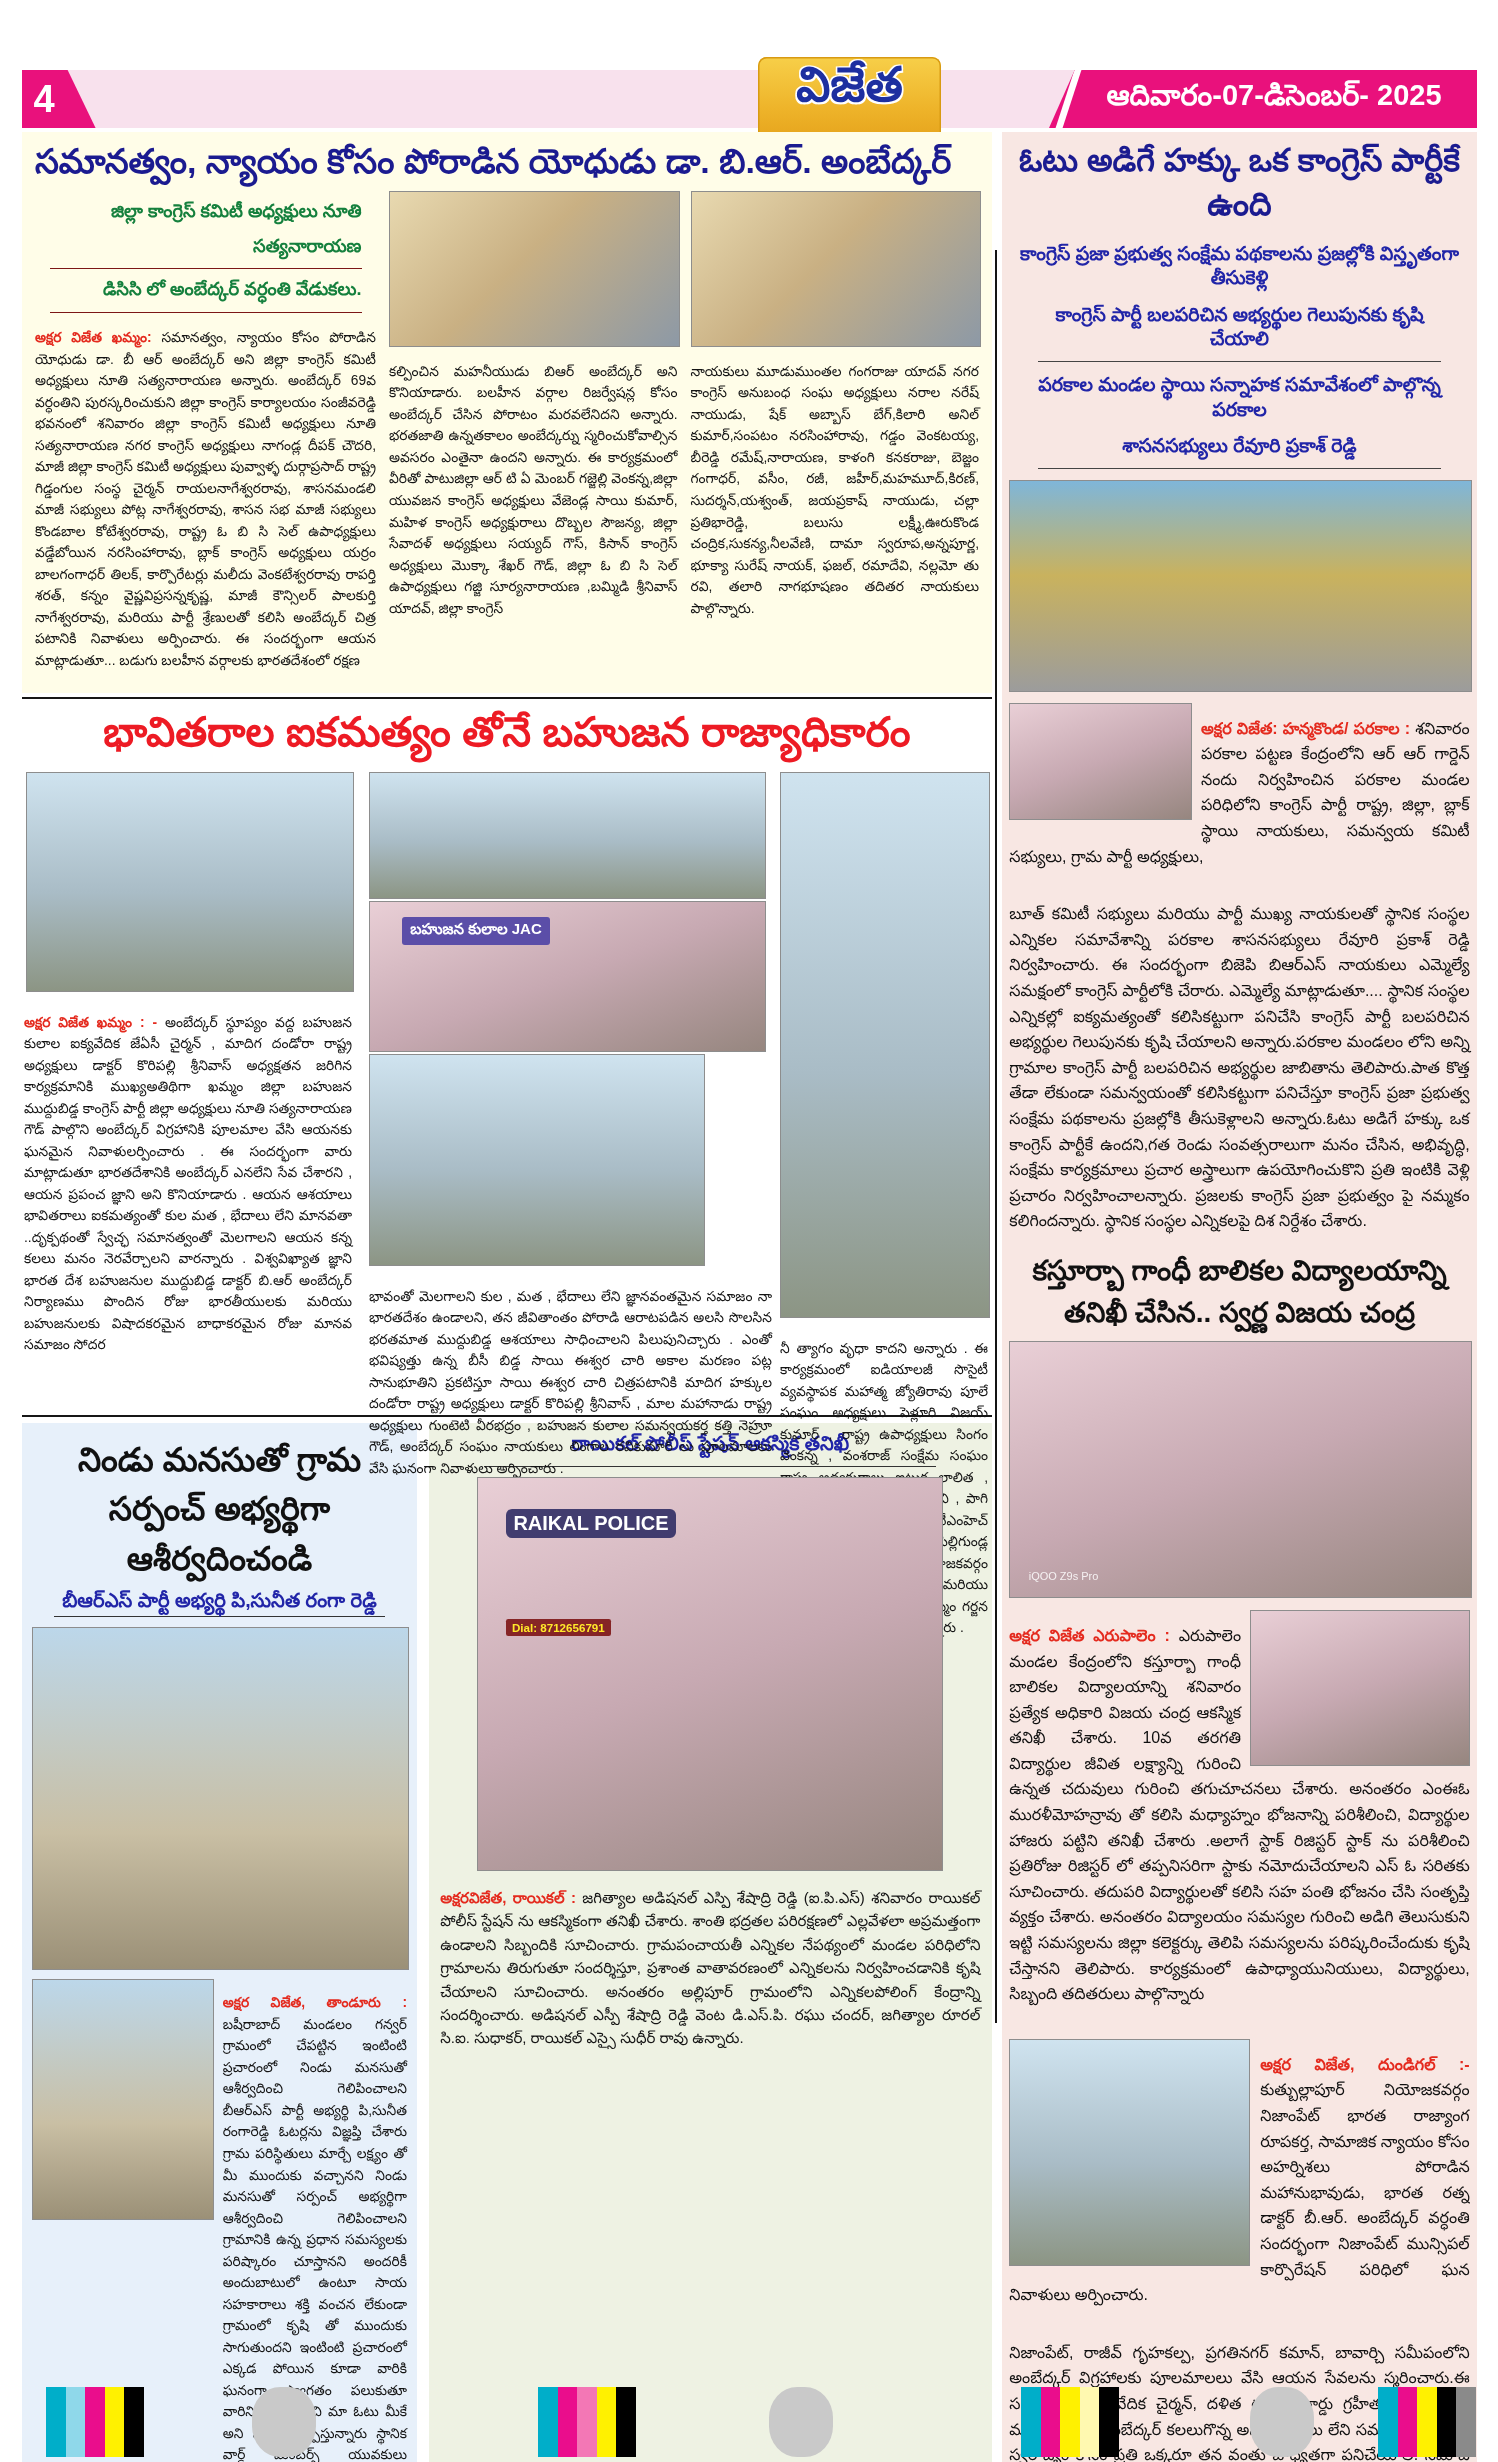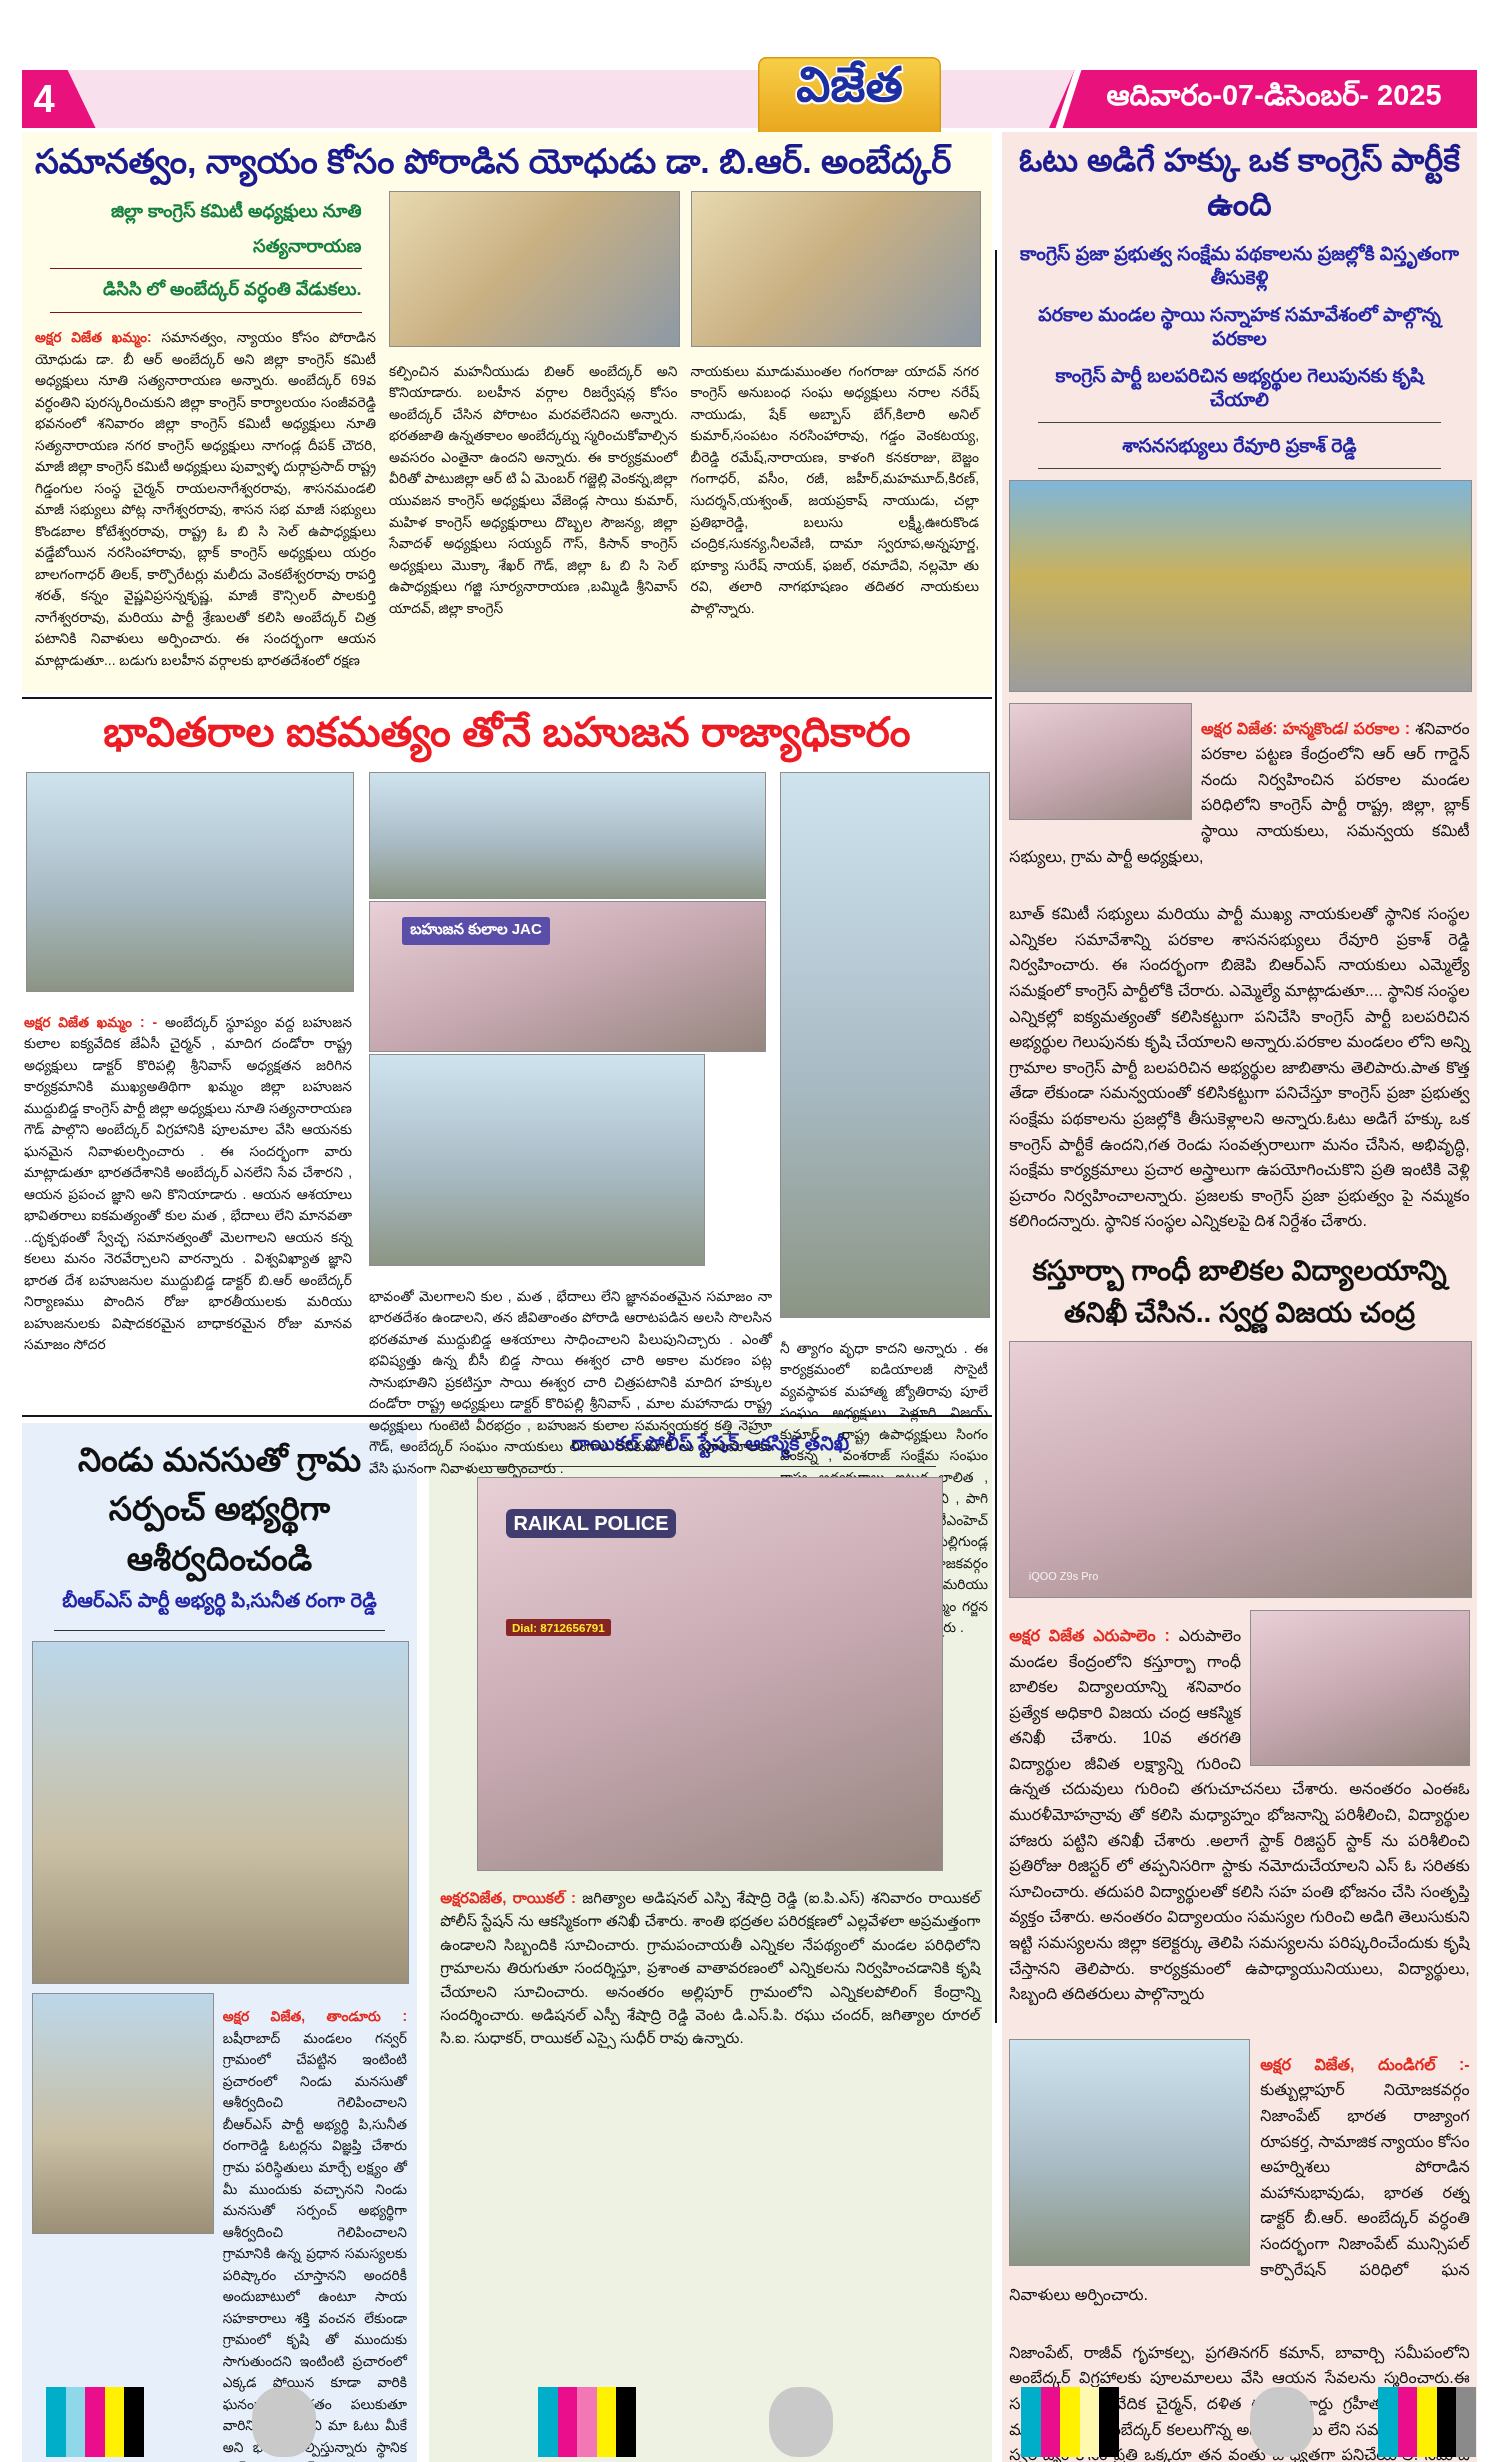--- a/index.html
+++ b/index.html
@@ -65,21 +65,21 @@
   .b-cont{position:absolute;left:347px;top:573px;width:403px;height:131px;}
   .b-cont2{position:absolute;left:758px;top:625px;width:208px;height:78px;}
   .banner-strip{position:absolute;left:8%;top:10%;background:#5b4ea8;color:#fff;font-size:15px;
       font-weight:bold;padding:3.6px 8.7px;border-radius:2.9px;}
 
   
   .row-cd{display:flex;gap:11.6px;margin-top:7.3px;border-top:2.2px solid #161616;padding-top:5.8px;}
   .art-c{width:395px;background:#e7f0fa;padding:8.7px 10px;box-sizing:border-box;}
   .art-c .headline{color:#111;font-size:33px;font-weight:bold;text-align:center;line-height:1.5;margin:2.9px 0 5.8px;}
   .art-c .subhead{color:#2125a8;font-size:19.6px;font-weight:bold;text-align:center;
-      border-bottom:1.5px solid #333;padding-bottom:14px;margin:0 22px 10px;}
+      border-bottom:1.5px solid #333;padding-bottom:0;margin:0 22px 10px;}
   .c-photo1{width:100%;height:341px;margin-bottom:8.7px;}
   .c-bottom{display:flex;gap:8.7px;}
   .c-photo2{width:180px;height:239px;}
   .c-bottom .body-txt{flex:1;}
   .art-d{flex:1;background:#eef2e3;padding:8.7px 11.6px;box-sizing:border-box;}
   .art-d .headline{color:#111;font-size:31px;font-weight:bold;text-align:center;line-height:1.55;margin:2.9px 0 4.4px;}
   .art-d .subhead{color:#2125a8;font-size:19.6px;font-weight:bold;text-align:center;
       border-bottom:1.5px solid #333;padding-bottom:7.3px;margin:0 44px 10px;}
   .d-photo{width:464px;height:392px;margin:0 auto 10px;}
 
@@ -188,22 +188,22 @@
 
   </div>
 
   <div class="v-divider"></div>
 
   <aside class="right-region">
 
     <article class="r-art r1">
       <h1 class="headline">ఓటు అడిగే హక్కు ఒక కాంగ్రెస్ పార్టీకే ఉంది</h1>
       <div class="r-deck">కాంగ్రెస్ ప్రజా ప్రభుత్వ సంక్షేమ పథకాలను ప్రజల్లోకి విస్తృతంగా తీసుకెళ్లి</div>
+      <div class="r-deck u">కాంగ్రెస్ పార్టీ బలపరిచిన అభ్యర్థుల గెలుపునకు కృషి చేయాలి</div>
       <div class="r-deck">పరకాల మండల స్థాయి సన్నాహక సమావేశంలో పాల్గొన్న పరకాల</div>
-      <div class="r-deck u">కాంగ్రెస్ పార్టీ బలపరిచిన అభ్యర్థుల గెలుపునకు కృషి చేయాలి</div>
       <div class="r-deck u">శాసనసభ్యులు రేవూరి ప్రకాశ్ రెడ్డి</div>
       <div class="photo stage r1-photo"></div>
       <div class="r1-sub">
         <div class="photo indoor"></div>
         <p class="r-body"><span class="lead">అక్షర విజేత: హన్మకొండ/ పరకాల :</span> <span>శనివారం పరకాల పట్టణ కేంద్రంలోని ఆర్ ఆర్ గార్డెన్ నందు నిర్వహించిన పరకాల మండల పరిధిలోని కాంగ్రెస్ పార్టీ రాష్ట్ర, జిల్లా, బ్లాక్ స్థాయి నాయకులు, సమన్వయ కమిటీ సభ్యులు, గ్రామ పార్టీ అధ్యక్షులు,</span></p>
       </div>
       <p class="r-body">బూత్ కమిటీ సభ్యులు మరియు పార్టీ ముఖ్య నాయకులతో స్థానిక సంస్థల ఎన్నికల సమావేశాన్ని పరకాల శాసనసభ్యులు రేవూరి ప్రకాశ్ రెడ్డి నిర్వహించారు. ఈ సందర్భంగా బిజెపి బిఆర్ఎస్ నాయకులు ఎమ్మెల్యే సమక్షంలో కాంగ్రెస్ పార్టీలోకి చేరారు. ఎమ్మెల్యే మాట్లాడుతూ.... స్థానిక సంస్థల ఎన్నికల్లో ఐక్యమత్యంతో కలిసికట్టుగా పనిచేసి కాంగ్రెస్ పార్టీ బలపరిచిన అభ్యర్థుల గెలుపునకు కృషి చేయాలని అన్నారు.పరకాల మండలం లోని అన్ని గ్రామాల కాంగ్రెస్ పార్టీ బలపరిచిన అభ్యర్థుల జాబితాను తెలిపారు.పాత కొత్త తేడా లేకుండా సమన్వయంతో కలిసికట్టుగా పనిచేస్తూ కాంగ్రెస్ ప్రజా ప్రభుత్వ సంక్షేమ పథకాలను ప్రజల్లోకి తీసుకెళ్లాలని అన్నారు.ఓటు అడిగే హక్కు ఒక కాంగ్రెస్ పార్టీకే ఉందని,గత రెండు సంవత్సరాలుగా మనం చేసిన, అభివృద్ధి, సంక్షేమ కార్యక్రమాలు ప్రచార అస్త్రాలుగా ఉపయోగించుకొని ప్రతి ఇంటికి వెళ్లి ప్రచారం నిర్వహించాలన్నారు. ప్రజలకు కాంగ్రెస్ ప్రజా ప్రభుత్వం పై నమ్మకం కలిగిందన్నారు. స్థానిక సంస్థల ఎన్నికలపై దిశ నిర్దేశం చేశారు.</p>
     </article>
 
     <article class="r-art r2">

